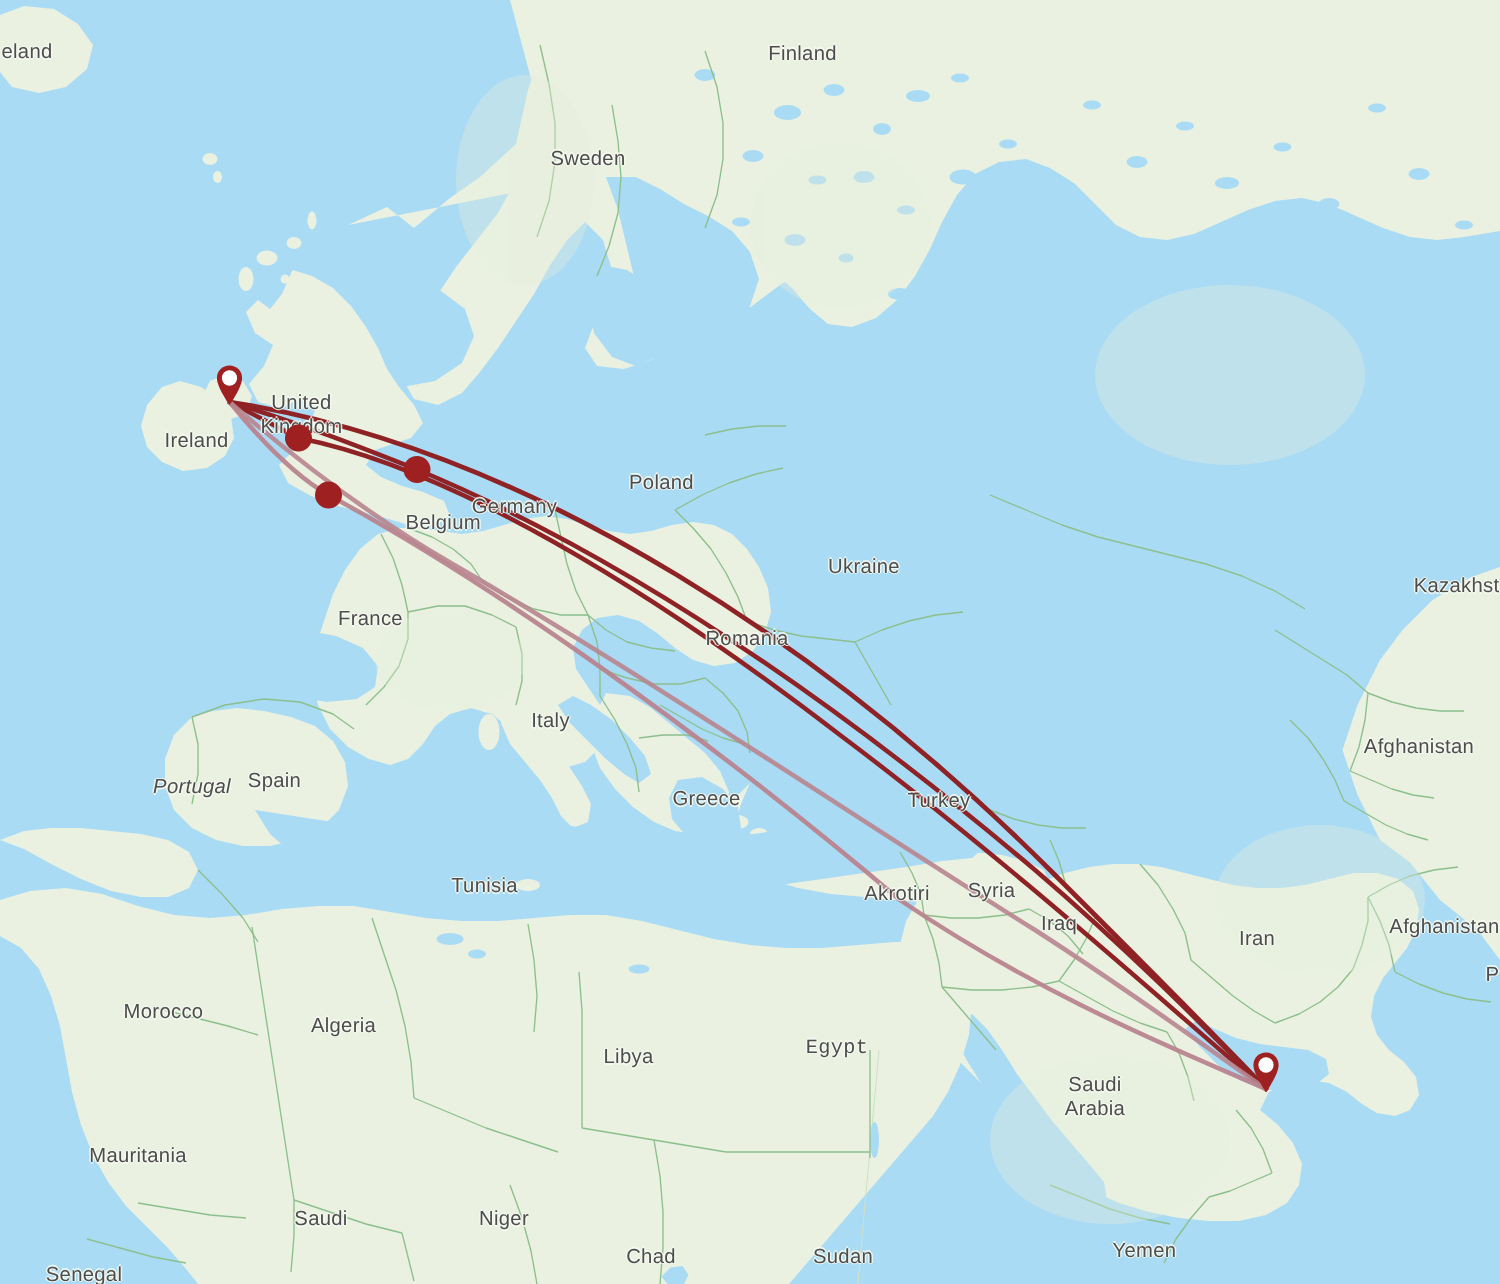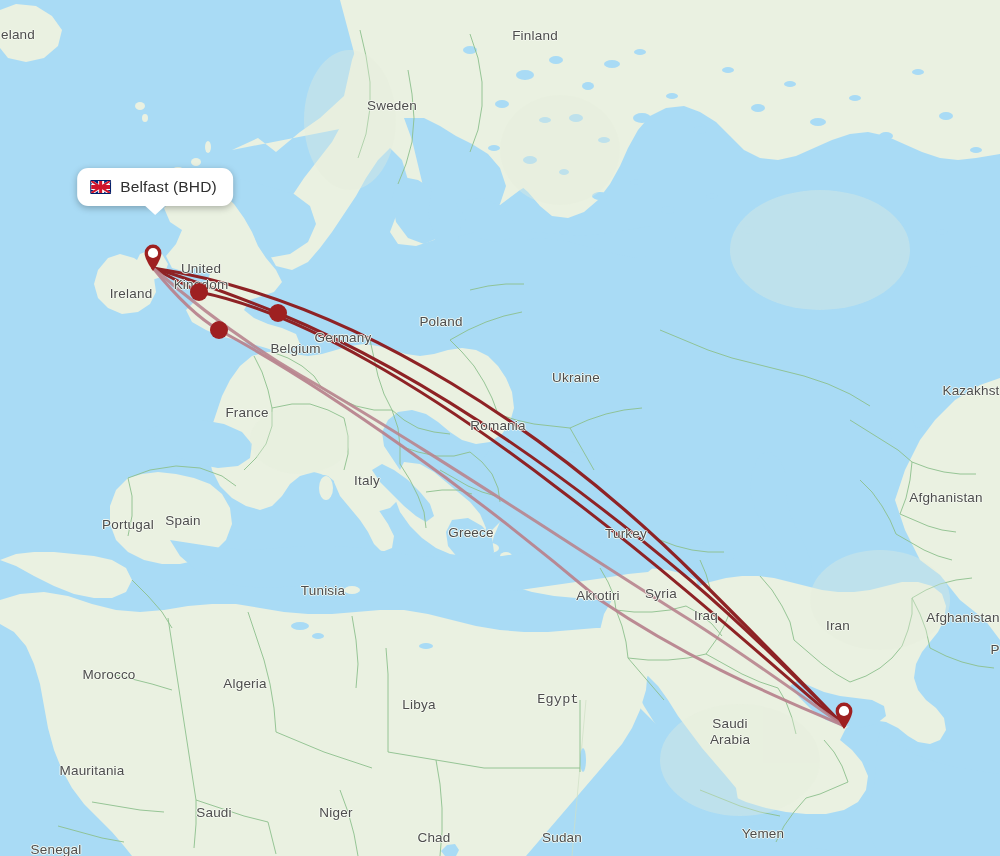--- a/index.html
+++ b/index.html
@@ -457,30 +457,30 @@
       <div class="label" style="left: 277px; top: 349px; padding-left: 37px;">Belgium</div>
       <div class="label" style="left: 576px; top: 378px;">Ukraine</div>
       <div class="label" style="left: 971px; top: 391px;">Kazakhst</div>
       <div class="label" style="left: 247px; top: 413px;">France</div>
       <div class="label" style="left: 498px; top: 426px;">Romania</div>
       <div class="label" style="left: 367px; top: 481px;">Italy</div>
       <div class="label" style="left: 946px; top: 498px;">Afghanistan</div>
       <div class="label" style="left: 471px; top: 533px;">Greece</div>
       <div class="label" style="left: 626px; top: 534px;">Turkey</div>
       <div class="label" style="left: 183px; top: 521px;">Spain</div>
-      <div class="label" style="left: 128px; top: 525px;">Portugal</div>
+      <div class="label" style="left: 128px; top: 525px; font-style: italic;">Portugal</div>
       <div class="label" style="left: 598px; top: 596px;">Akrotiri</div>
       <div class="label" style="left: 661px; top: 594px;">Syria</div>
       <div class="label" style="left: 963px; top: 606px; margin-top: 12px;">Afghanistan</div>
       <div class="label" style="left: 706px; top: 616px;">Iraq</div>
       <div class="label" style="left: 838px; top: 626px;">Iran</div>
       <div class="label" style="left: 323px; top: 591px;">Tunisia</div>
       <div class="label" style="left: 995px; top: 650px;">P</div>
       <div class="label" style="left: 109px; top: 675px;">Morocco</div>
-      <div class="label" style="left: 229px; top: 684px; margin-left: 16px;">Algeria</div>
+      <div class="label" style="left: 229px; top: 684px;">Algeria</div>
       <div class="label" style="left: 558px; top: 700px; font-family: Liberation Mono, monospace;">Egypt</div>
       <div class="label" style="left: 419px; top: 705px;">Libya</div>
       <div class="label" style="left: 730px; top: 732px;">Saudi
 Arabia</div>
       <div class="label" style="left: 92px; top: 771px;">Mauritania</div>
       <div class="label" style="left: 214px; top: 813px;">Saudi</div>
       <div class="label" style="left: 336px; top: 813px;">Niger</div>
       <div class="label" style="left: 434px; top: 838px;">Chad</div>
       <div class="label" style="left: 562px; top: 838px;">Sudan</div>
       <div class="label" style="left: 763px; top: 834px;">Yemen</div>
@@ -497,29 +497,15 @@
       <div class="endpoint" style="left: 153px; top: 276px;"><svg width="22" height="30" viewBox="0 0 22 30" aria-hidden="true">
           <path d="M11 29 C11 29 2.6 17.4 2.6 11 A8.4 8.4 0 1 1 19.4 11 C19.4 17.4 11 29 11 29 Z" fill="#9e2021"></path>
           <circle cx="11" cy="11" r="5.1" fill="#ffffff"></circle>
         </svg></div>
       <div class="endpoint" style="left: 844px; top: 734px;"><svg width="22" height="30" viewBox="0 0 22 30" aria-hidden="true">
           <path d="M11 29 C11 29 2.6 17.4 2.6 11 A8.4 8.4 0 1 1 19.4 11 C19.4 17.4 11 29 11 29 Z" fill="#9e2021"></path>
           <circle cx="11" cy="11" r="5.1" fill="#ffffff"></circle>
         </svg></div>
     </div>
 
-  <div class="tooltip" id="tooltip-origin" style="left: 155px; top: 168px;">
-    <span class="flag flag-gb">
-      <span class="vw"></span>
-        <span class="hw"></span>
-      <span class="d1"></span>
-        <span class="d2"></span>
-      <span class="d3"></span>
-        <span class="d4"></span>
-      <span class="vr"></span>
-        <span class="hr"></span>
-    </span>
-    <span class="tip-text">Belfast (BHD)</span>
-    <span class="tail"></span>
-  </div>
 
 
 </div>
 
 </body></html>

